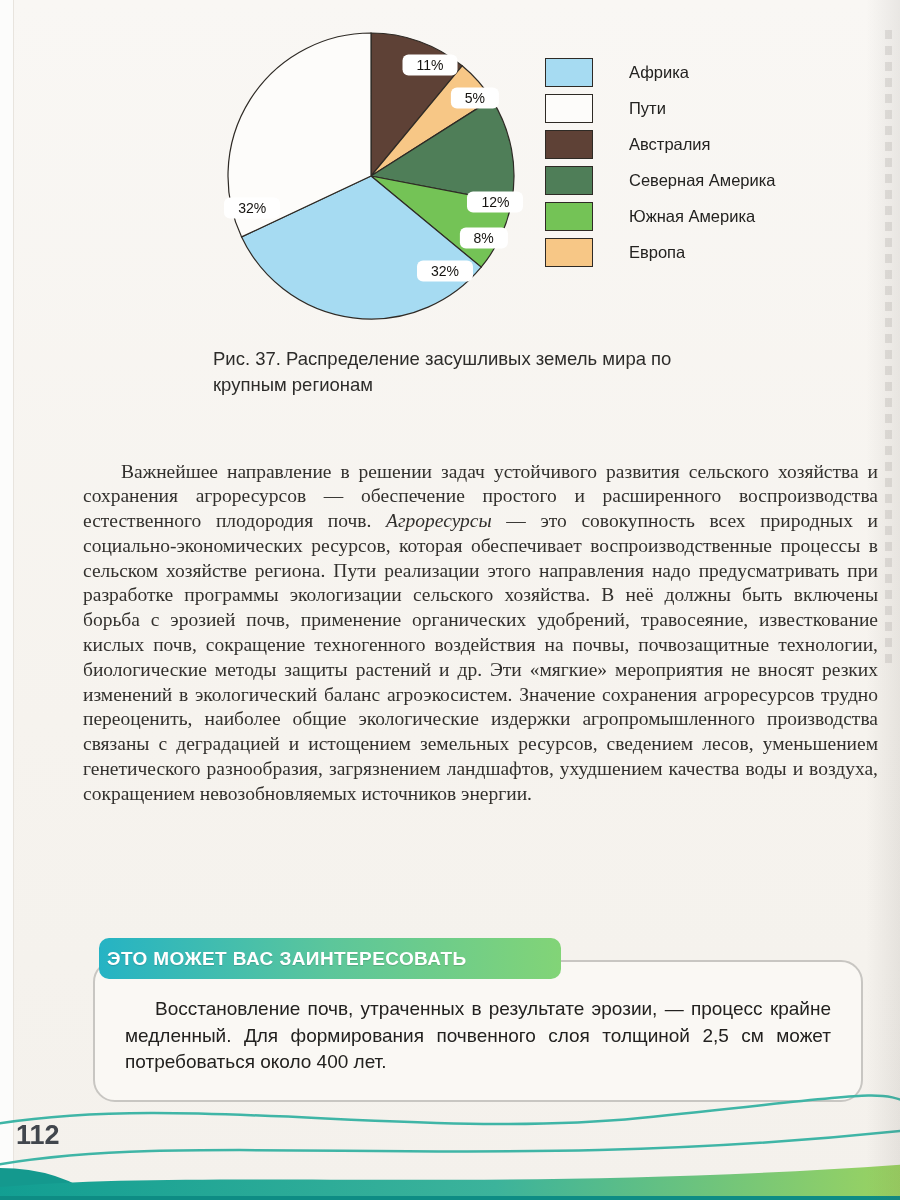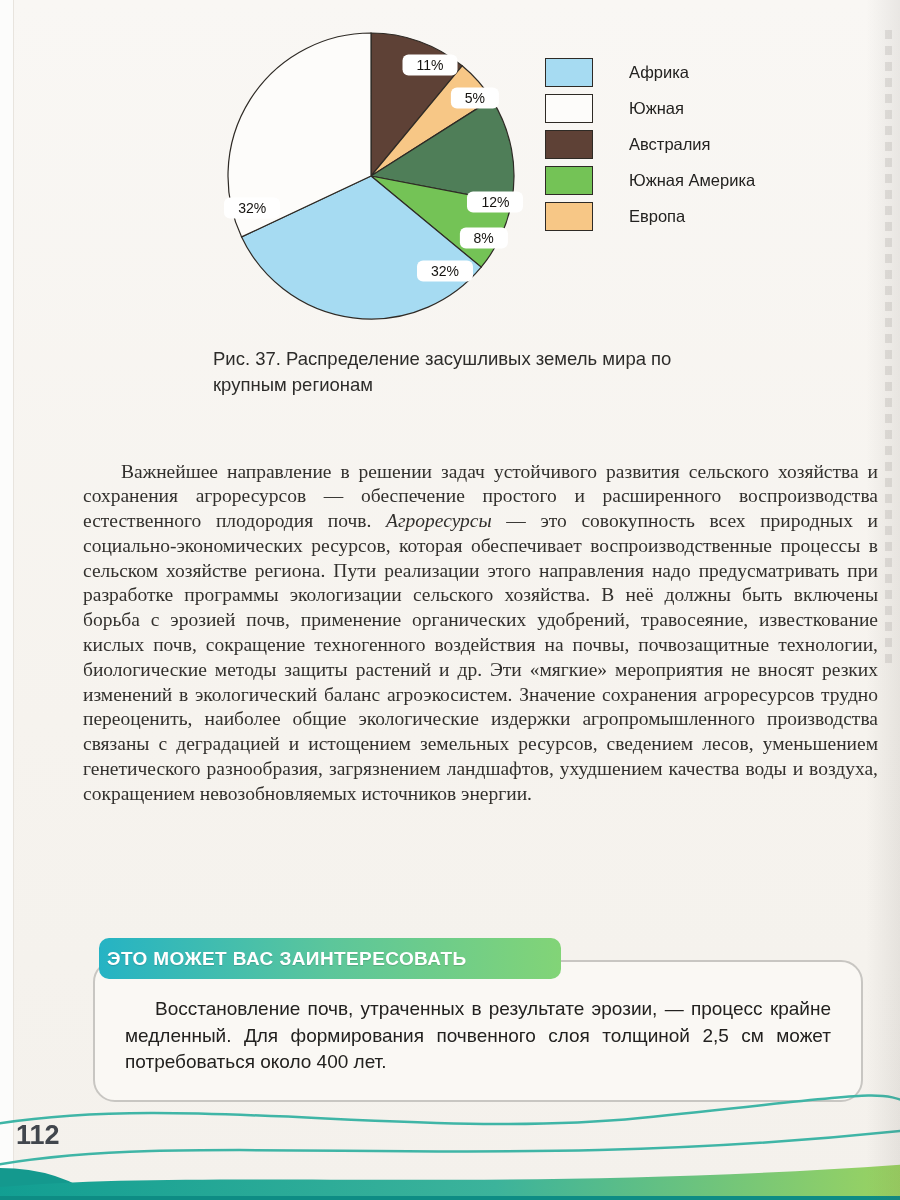--- a/index.html
+++ b/index.html
@@ -115,25 +115,29 @@
       </div>
   </div>
 
   <div class="legend" id="legend">
       <div class="legend-row">
         <span class="swatch" style="background: rgb(166, 219, 242);"></span>
         <span class="legend-label">Африка</span>
       </div>
       <div class="legend-row">
         <span class="swatch" style="background: rgb(253, 252, 250);"></span>
-        <span class="legend-label">Южная</span>
+        <span class="legend-label">Пути</span>
       </div>
       <div class="legend-row">
         <span class="swatch" style="background: rgb(94, 65, 54);"></span>
         <span class="legend-label">Австралия</span>
+      </div>
+      <div class="legend-row">
+        <span class="swatch" style="background: rgb(79, 126, 88);"></span>
+        <span class="legend-label">Северная Америка</span>
       </div>
       <div class="legend-row">
         <span class="swatch" style="background: rgb(116, 195, 86);"></span>
         <span class="legend-label">Южная Америка</span>
       </div>
       <div class="legend-row">
         <span class="swatch" style="background: rgb(247, 199, 134);"></span>
         <span class="legend-label">Европа</span>
       </div>
     </div>

